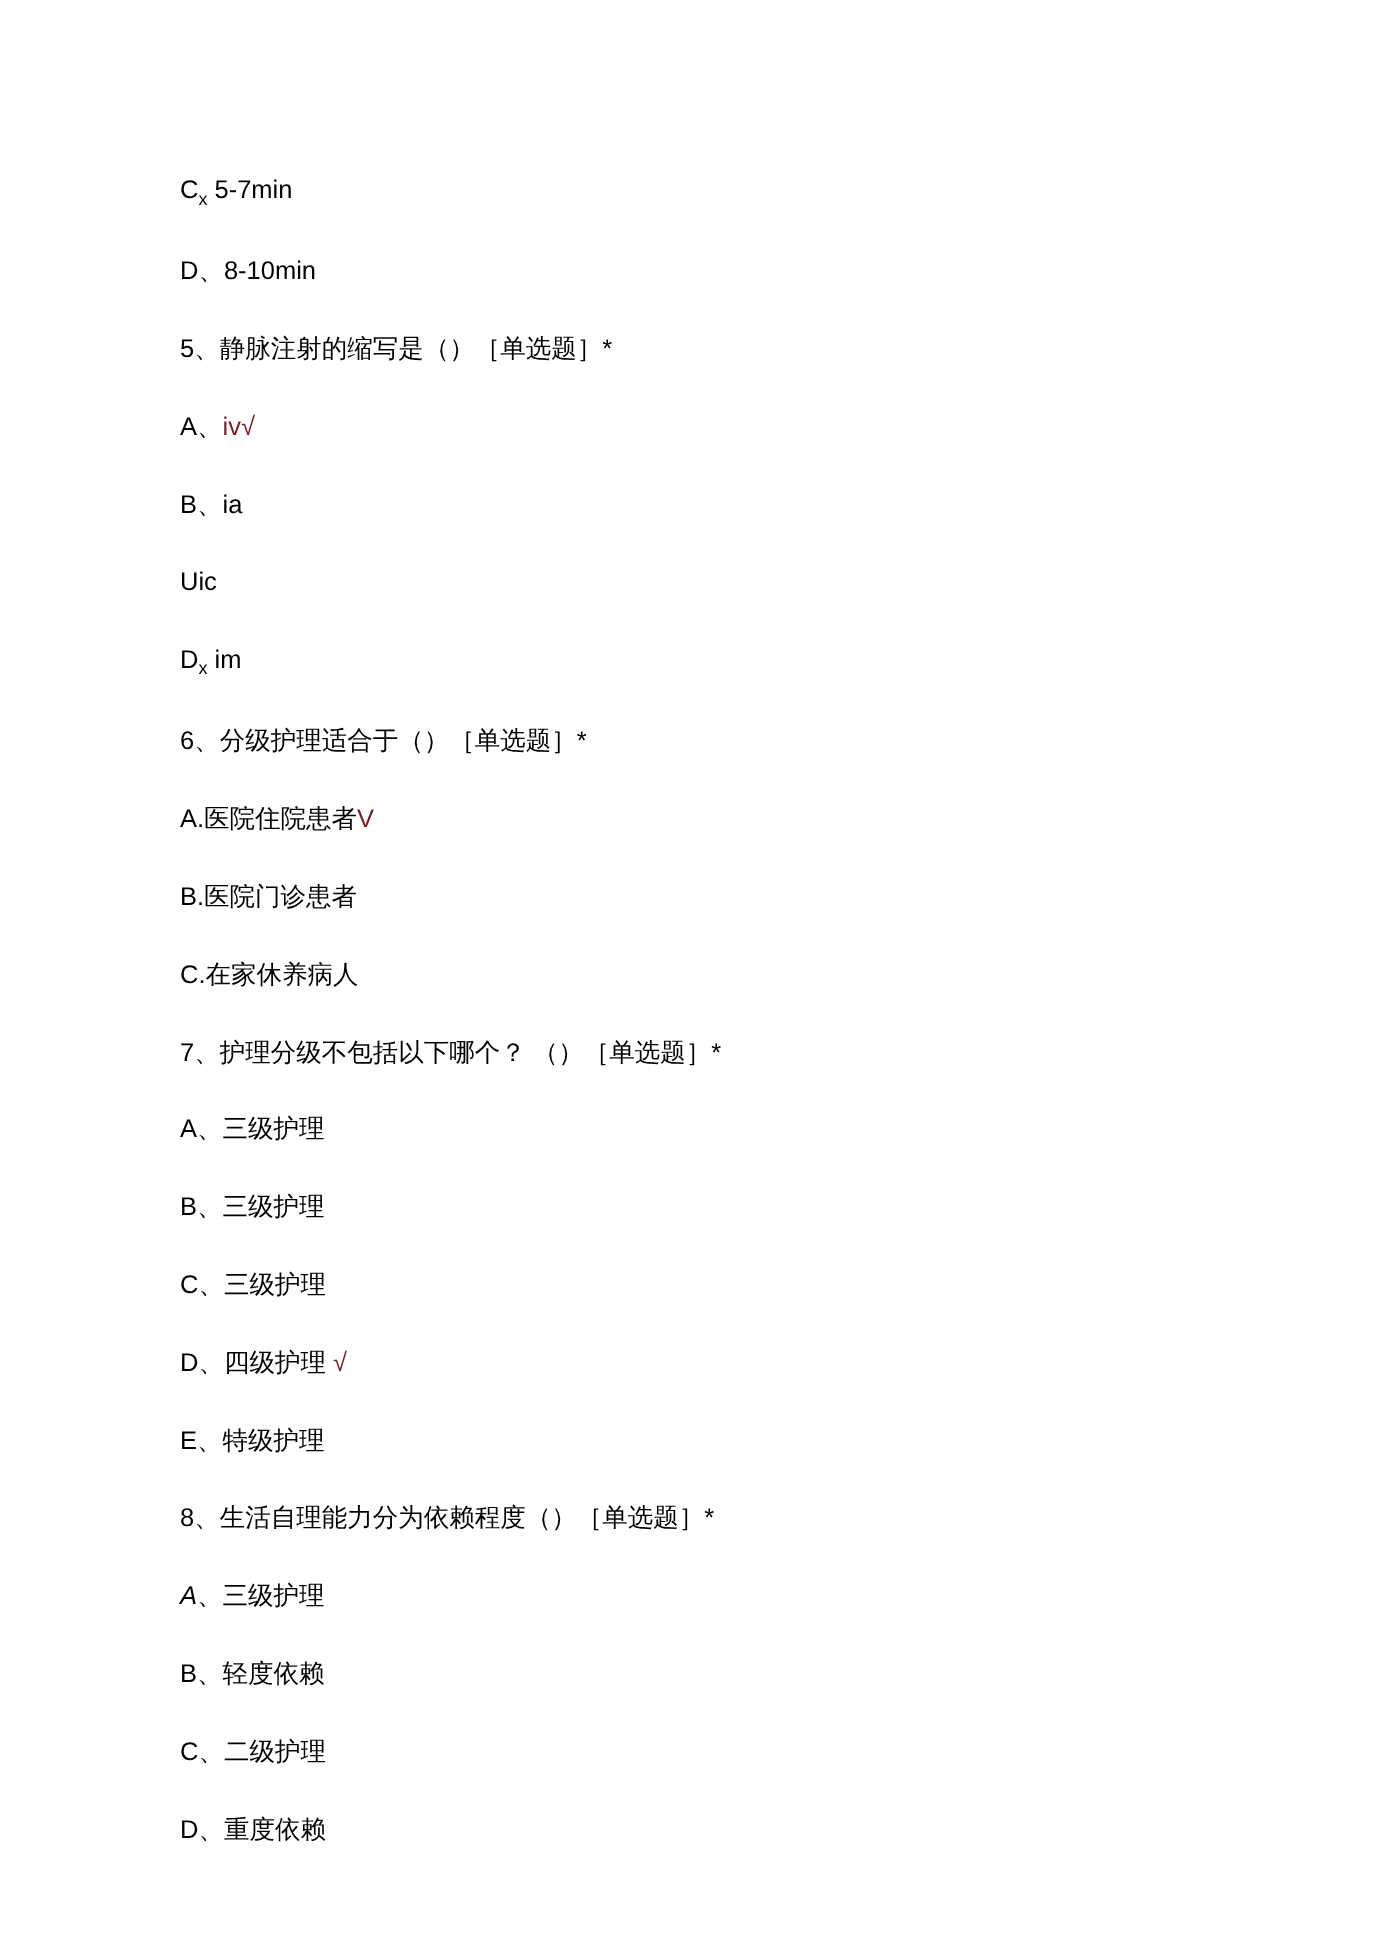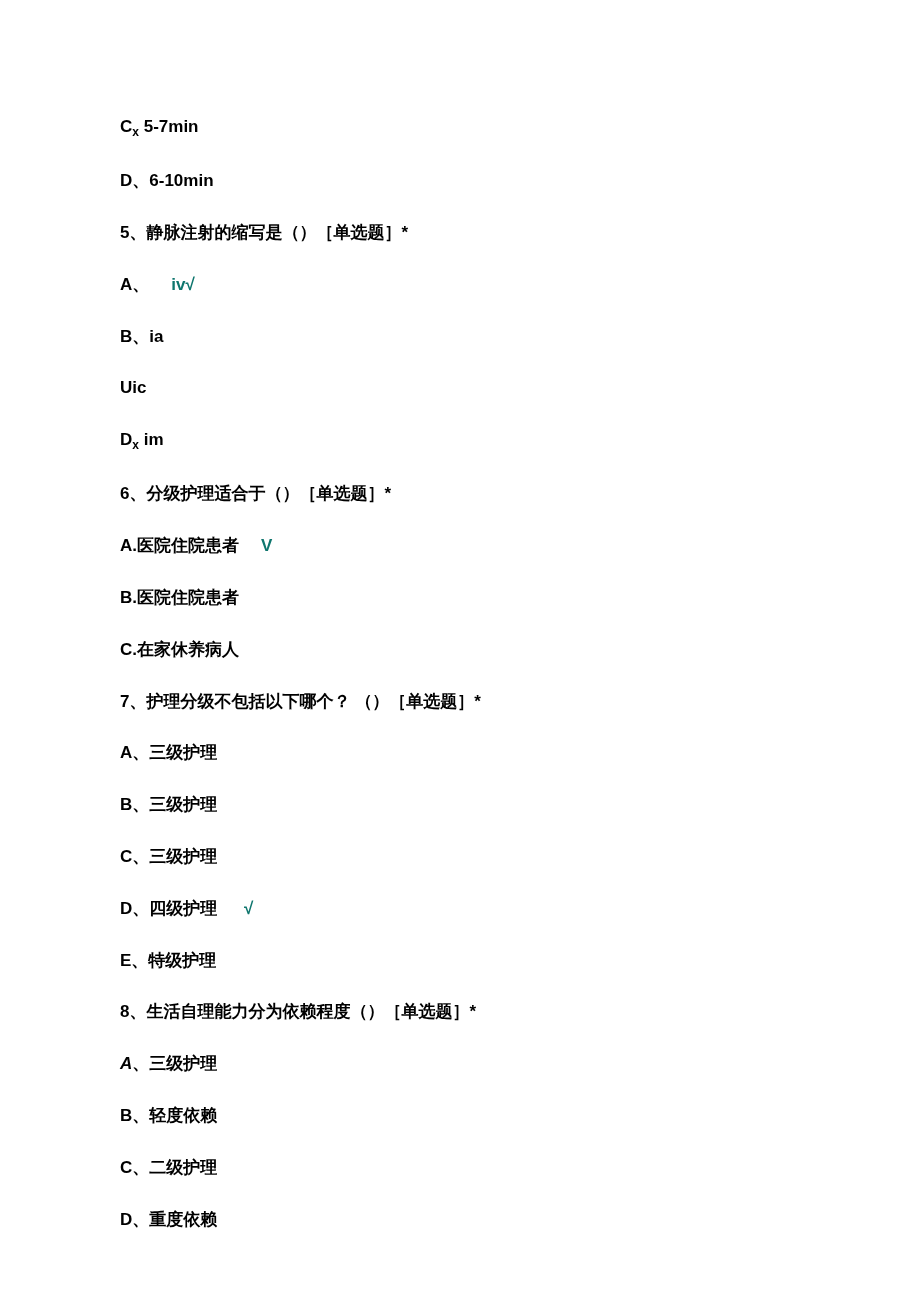--- a/index.html
+++ b/index.html
@@ -1,45 +1,45 @@
 <!DOCTYPE html>
 <html><head>
   <meta charset="utf-8">
   <style>
-    * { margin: 0; padding: 0; box-sizing: border-box; font-weight: bold; }
+    * { margin: 0; padding: 0; box-sizing: border-box; }
     body {
       width: 920px;
       height: 1301px;
       background: #ffffff;
       font-family: "Microsoft YaHei", "SimSun", Arial, sans-serif;
       padding: 115px 120px 0 120px;
       font-size: 17px;
       color: #000000;
       line-height: 1.4;
     }
     .line {
       margin-bottom: 28px;
     }
     .sub { font-size: 12px; vertical-align: sub; }
-    .correct { color: #0f766e; margin-left: 22px; }
+    .correct { color: #7f1d1d; }
     .italic { font-style: italic; }
   </style>
 </head>
 <body>
 
 <div class="line"><span>C</span><span class="sub">x</span><span> 5-7min</span></div>
-<div class="line"><span>D、6-10min</span></div>
+<div class="line"><span>D、8-10min</span></div>
 <div class="line"><span>5、静脉注射的缩写是（）［单选题］*</span></div>
 <div class="line"><span>A、</span><span class="correct">iv√</span></div>
 <div class="line"><span>B、ia</span></div>
 <div class="line"><span>Uic</span></div>
 <div class="line"><span>D</span><span class="sub">x</span><span> im</span></div>
 <div class="line"><span>6、分级护理适合于（）［单选题］*</span></div>
 <div class="line"><span>A.医院住院患者</span><span class="correct">V</span></div>
-<div class="line"><span>B.医院住院患者</span></div>
+<div class="line"><span>B.医院门诊患者</span></div>
 <div class="line"><span>C.在家休养病人</span></div>
 <div class="line"><span>7、护理分级不包括以下哪个？ （）［单选题］*</span></div>
 <div class="line"><span>A、三级护理</span></div>
 <div class="line"><span>B、三级护理</span></div>
 <div class="line"><span>C、三级护理</span></div>
 <div class="line"><span>D、四级护理 </span><span class="correct">√</span></div>
 <div class="line"><span>E、特级护理</span></div>
 <div class="line"><span>8、生活自理能力分为依赖程度（）［单选题］*</span></div>
 <div class="line"><span class="italic">A</span><span>、三级护理</span></div>
 <div class="line"><span>B、轻度依赖</span></div>

